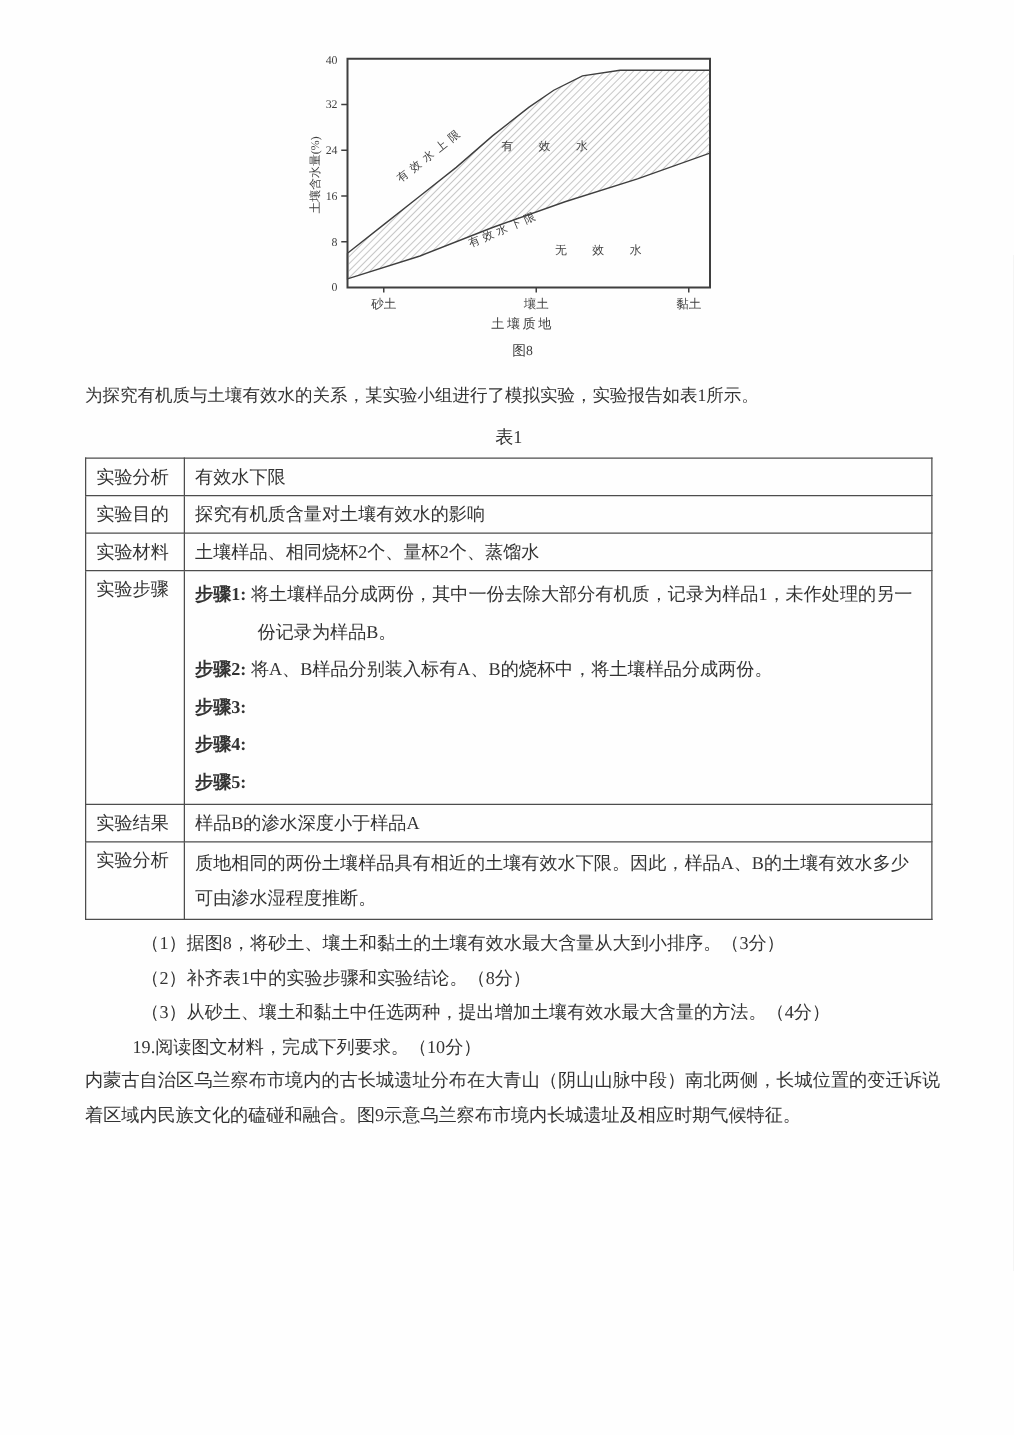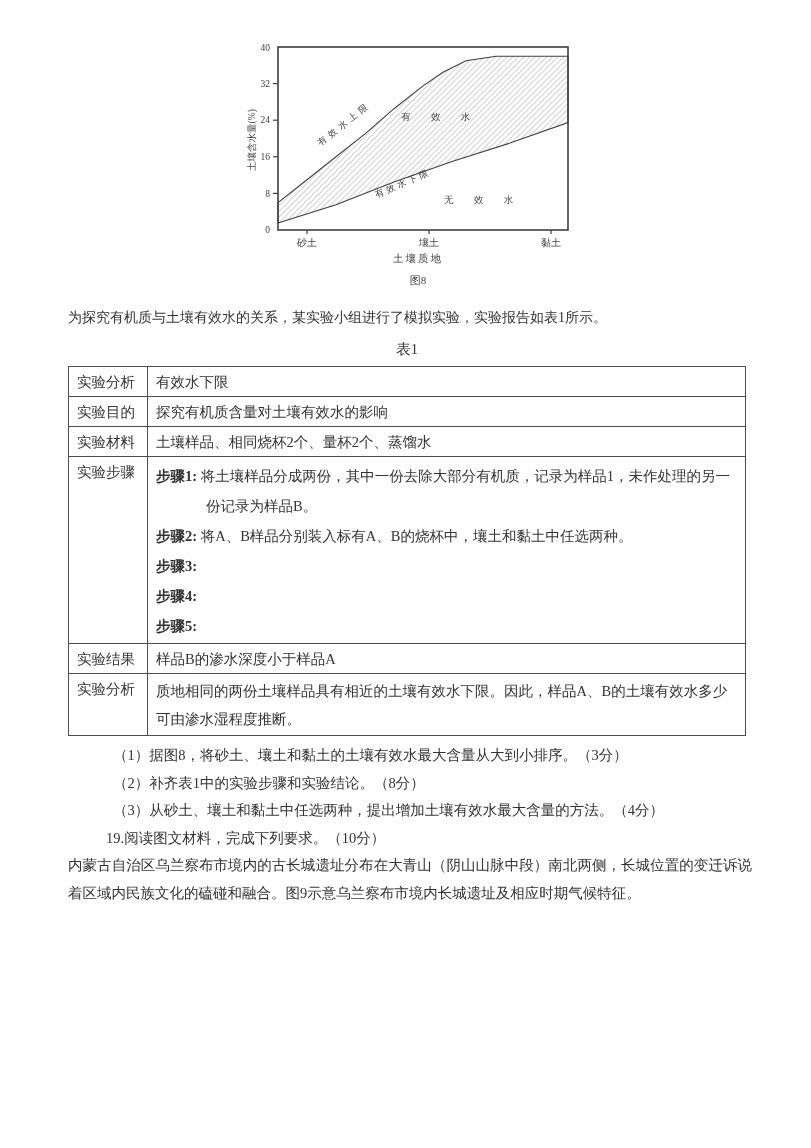--- a/index.html
+++ b/index.html
@@ -129,21 +129,21 @@
       <td class="cnt">探究有机质含量对土壤有效水的影响</td>
     </tr>
     <tr class="simple">
       <td class="lbl">实验材料</td>
       <td class="cnt">土壤样品、相同烧杯2个、量杯2个、蒸馏水</td>
     </tr>
     <tr>
       <td class="lbl">实验步骤</td>
       <td class="cnt steps-cell">
         <div class="step"><span class="pfx">步骤1:</span><span> 将土壤样品分成两份，其中一份去除大部分有机质，记录为样品1，未作处理的另一份记录为样品B。</span></div>
-        <div class="step"><span class="pfx">步骤2:</span><span> 将A、B样品分别装入标有A、B的烧杯中，壤土和黏土中任选两种。</span></div>
+        <div class="step"><span class="pfx">步骤2:</span><span> 将A、B样品分别装入标有A、B的烧杯中，将土壤样品分成两份。</span></div>
         <div class="step"><span class="pfx">步骤3:</span><span></span></div>
         <div class="step"><span class="pfx">步骤4:</span><span></span></div>
         <div class="step"><span class="pfx">步骤5:</span><span></span></div>
       </td>
     </tr>
     <tr class="simple">
       <td class="lbl">实验结果</td>
       <td class="cnt">样品B的渗水深度小于样品A</td>
     </tr>
     <tr class="analysis">

